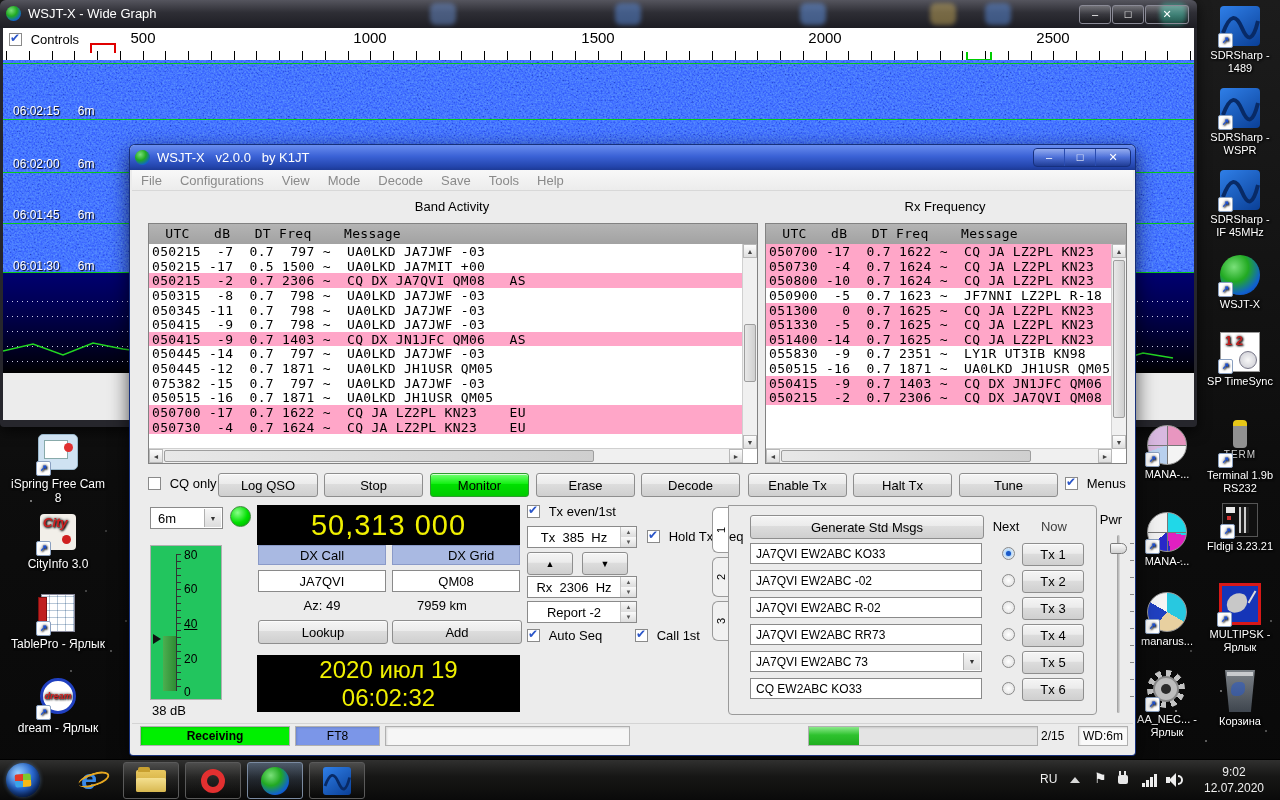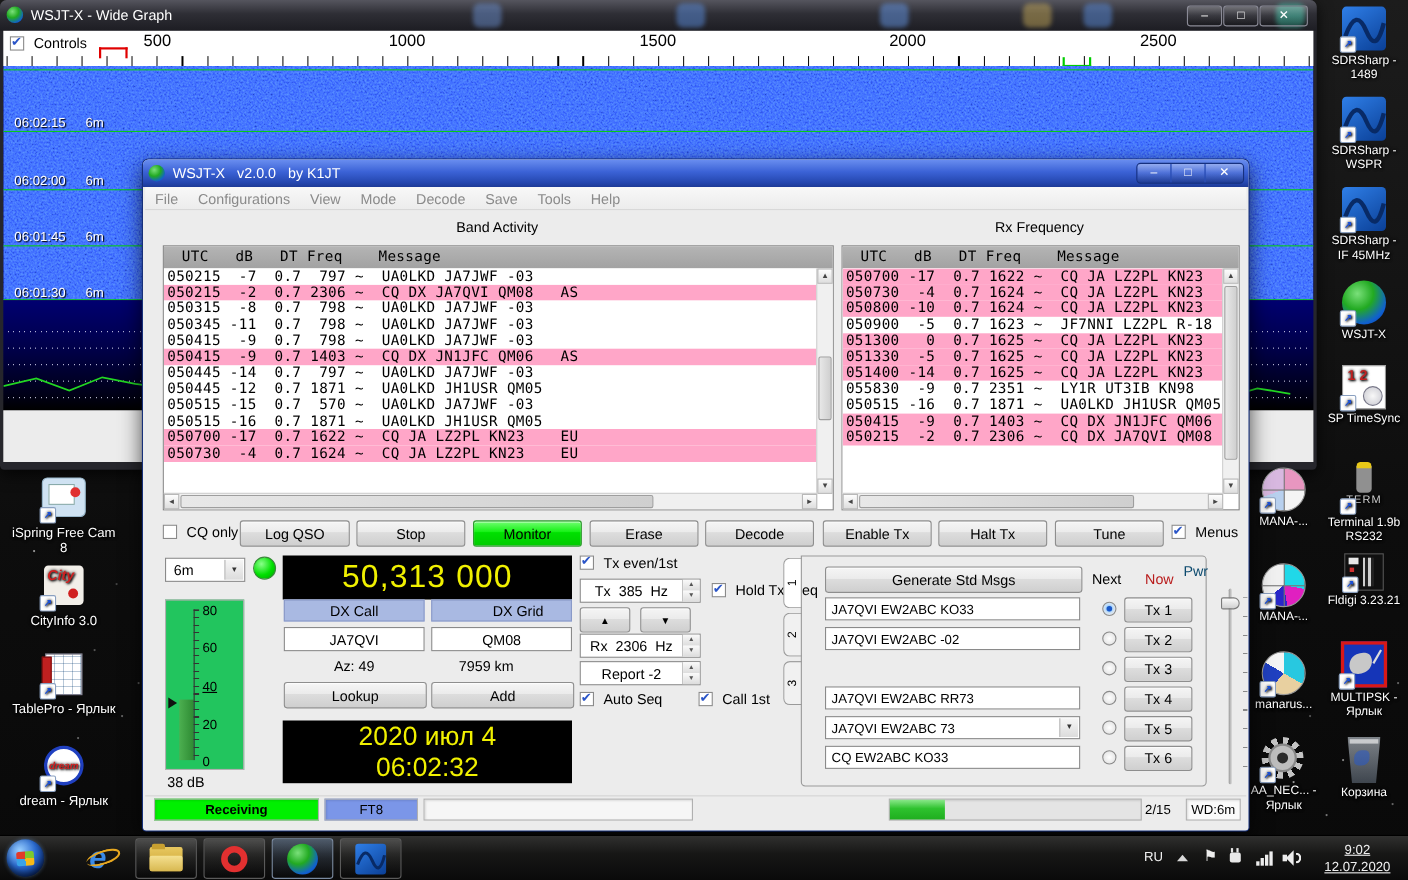--- a/index.html
+++ b/index.html
@@ -349,28 +349,29 @@
       <span>Help</span>
     </div>
 
     <div class="ptitle" style="left:18px;width:608px;">Band Activity</div>
     <div class="ptitle" style="left:635px;width:360px;">Rx Frequency</div>
 
     <div class="panel" style="left:18px;width:608px;">
       <div class="thdr">  UTC   dB   DT Freq    Message</div>
       <div class="rows" id="ba-rows">
           <div class="trow">050215  -7  0.7  797 ~  UA0LKD JA7JWF -03</div>
+          <div class="trow">050215 -17  0.5 1500 ~  UA0LKD JA7MIT +00</div>
           <div class="trow hl">050215  -2  0.7 2306 ~  CQ DX JA7QVI QM08   AS</div>
           <div class="trow">050315  -8  0.7  798 ~  UA0LKD JA7JWF -03</div>
           <div class="trow">050345 -11  0.7  798 ~  UA0LKD JA7JWF -03</div>
           <div class="trow">050415  -9  0.7  798 ~  UA0LKD JA7JWF -03</div>
           <div class="trow hl">050415  -9  0.7 1403 ~  CQ DX JN1JFC QM06   AS</div>
           <div class="trow">050445 -14  0.7  797 ~  UA0LKD JA7JWF -03</div>
           <div class="trow">050445 -12  0.7 1871 ~  UA0LKD JH1USR QM05</div>
-          <div class="trow">050515 -15  0.7  570 ~  UA0LKD JA7JWF -03</div>
+          <div class="trow">075382 -15  0.7  797 ~  UA0LKD JA7JWF -03</div>
           <div class="trow">050515 -16  0.7 1871 ~  UA0LKD JH1USR QM05</div>
           <div class="trow hl">050700 -17  0.7 1622 ~  CQ JA LZ2PL KN23    EU</div>
           <div class="trow hl">050730  -4  0.7 1624 ~  CQ JA LZ2PL KN23    EU</div>
         </div>
       <div class="vscroll">
         <div class="sarr" style="top:0;">▲</div>
         <div class="sthumb" style="left:1px;right:1px;top:80px;height:58px;"></div>
         <div class="sarr" style="bottom:0;">▼</div>
       </div>
       <div class="hscroll">
@@ -453,21 +454,21 @@
       </div>
     <div class="field" style="left:262px;top:425px;width:128px;height:22px;">
         <span>QM08</span>
       </div>
     <div style="position:absolute;left:128px;top:453px;width:128px;text-align:center;font-size:13px;color:#000;">Az: 49</div>
     <div style="position:absolute;left:262px;top:453px;width:100px;text-align:center;font-size:13px;color:#000;">7959 km</div>
     <div class="btn" style="left:128px;top:475px;width:128px;height:22px;">Lookup</div>
     <div class="btn" style="left:262px;top:475px;width:128px;height:22px;">Add</div>
 
     <div class="lcd" style="left:127px;top:510px;width:263px;height:57px;">
-      <div style="font-size:24px;">2020 июл 4</div>
+      <div style="font-size:24px;">2020 июл 19</div>
       <div style="font-size:24px;">06:02:32</div>
     </div>
 
     <span class="cbw" style="left:397px;top:359px;">
       <span class="cb on"></span>
       <span class="lab">Tx even/1st</span>
     </span>
     <div class="spin" style="left:397px;top:381px;width:110px;height:22px;">
       <div class="stxt">Tx  385  Hz</div>
       <div class="sarrs">
@@ -514,34 +515,37 @@
     <div class="vtab" style="top:412px;height:40px;">
         <span>2</span>
       </div>
     <div class="vtab" style="top:456px;height:40px;">
         <span>3</span>
       </div>
     <div style="position:absolute;left:598px;top:360px;width:367px;height:208px;border:1px solid #9a9a9a;border-radius:0 4px 4px 4px;"></div>
 
     <div class="btn" style="left:620px;top:370px;width:232px;height:22px;">Generate Std Msgs</div>
     <div style="position:absolute;left:856px;top:374px;width:40px;text-align:center;font-size:13px;color:#000;">Next</div>
-    <div style="position:absolute;left:896px;top:374px;width:56px;text-align:center;font-size:13px;color:#b91c1c;">Now</div>
+    <div style="position:absolute;left:896px;top:374px;width:56px;text-align:center;font-size:13px;color:#404040;">Now</div>
 
     <div class="txfield" style="top:398px;">
         <span>JA7QVI EW2ABC KO33</span>
       </div>
     <span class="radio on" style="position:absolute;left:872px;top:402px;"></span>
     <div class="btn txbtn" style="top:398px;">Tx 1</div>
 
     <div class="txfield" style="top:425px;">
         <span>JA7QVI EW2ABC -02</span>
       </div>
     <span class="radio" style="position:absolute;left:872px;top:429px;"></span>
     <div class="btn txbtn" style="top:425px;">Tx 2</div>
 
+    <div class="txfield" style="top:452px;">
+        <span>JA7QVI EW2ABC R-02</span>
+      </div>
     <span class="radio" style="position:absolute;left:872px;top:456px;"></span>
     <div class="btn txbtn" style="top:452px;">Tx 3</div>
 
     <div class="txfield" style="top:479px;">
         <span>JA7QVI EW2ABC RR73</span>
       </div>
     <span class="radio" style="position:absolute;left:872px;top:483px;"></span>
     <div class="btn txbtn" style="top:479px;">Tx 4</div>
 
     <div class="txfield" style="top:506px;">
@@ -550,21 +554,21 @@
       </div>
     <span class="radio" style="position:absolute;left:872px;top:510px;"></span>
     <div class="btn txbtn" style="top:506px;">Tx 5</div>
 
     <div class="txfield" style="top:533px;">
         <span>CQ EW2ABC KO33</span>
       </div>
     <span class="radio" style="position:absolute;left:872px;top:537px;"></span>
     <div class="btn txbtn" style="top:533px;">Tx 6</div>
 
-    <div style="position:absolute;left:940px;top:367px;width:34px;text-align:center;font-size:13px;color:#0c4a6e;">Pwr</div>
+    <div style="position:absolute;left:964px;top:367px;width:34px;text-align:center;font-size:13px;color:#000000;">Pwr</div>
     <div style="position:absolute;left:978px;top:390px;width:26px;height:178px;">
       <div style="position:absolute;left:9px;top:0;bottom:0;width:3px;background:linear-gradient(90deg,#999,#ddd);border-radius:2px;"></div>
       <div style="position:absolute;right:0;top:8px;bottom:4px;width:4px;background:repeating-linear-gradient(180deg,#888 0 1px,transparent 1px 17px);"></div>
       <div style="position:absolute;left:2px;top:8px;width:17px;height:11px;background:linear-gradient(#fafafa,#d0d0d0);border:1px solid #7a7a7a;border-radius:2px 6px 6px 2px;box-sizing:border-box;"></div>
     </div>
 
     <div style="position:absolute;left:2px;right:2px;top:578px;height:29px;background:#ececec;border-top:1px solid #d4d4d4;"></div>
     <div class="statbox" style="left:10px;width:150px;background:#00f000;font-weight:bold;">
         <span>Receiving</span>
       </div>
@@ -619,19 +623,19 @@
       <i style="height:4px;"></i>
         <i style="height:7px;"></i>
         <i style="height:10px;"></i>
         <i style="height:13px;"></i>
     </div>
     <div style="position:absolute;left:1166px;top:13px;width:18px;height:14px;">
       <span style="position:absolute;left:0;top:4px;width:4px;height:6px;background:#ededed;"></span>
       <span style="position:absolute;left:3px;top:0;width:0;height:0;border-top:7px solid transparent;border-bottom:7px solid transparent;border-right:7px solid #ededed;"></span>
       <span style="position:absolute;left:12px;top:2px;width:5px;height:10px;border:2px solid #ededed;border-left:none;border-radius:0 8px 8px 0;box-sizing:border-box;"></span>
     </div>
-    <div class="tray" style="position:absolute;left:1196px;top:4px;width:76px;text-align:center;line-height:16px;text-decoration:underline;">
+    <div class="tray" style="position:absolute;left:1196px;top:4px;width:76px;text-align:center;line-height:16px;">
       <div>9:02</div>
       <div>12.07.2020</div>
     </div>
   </div>
 
 </div>
 
 </body></html>

